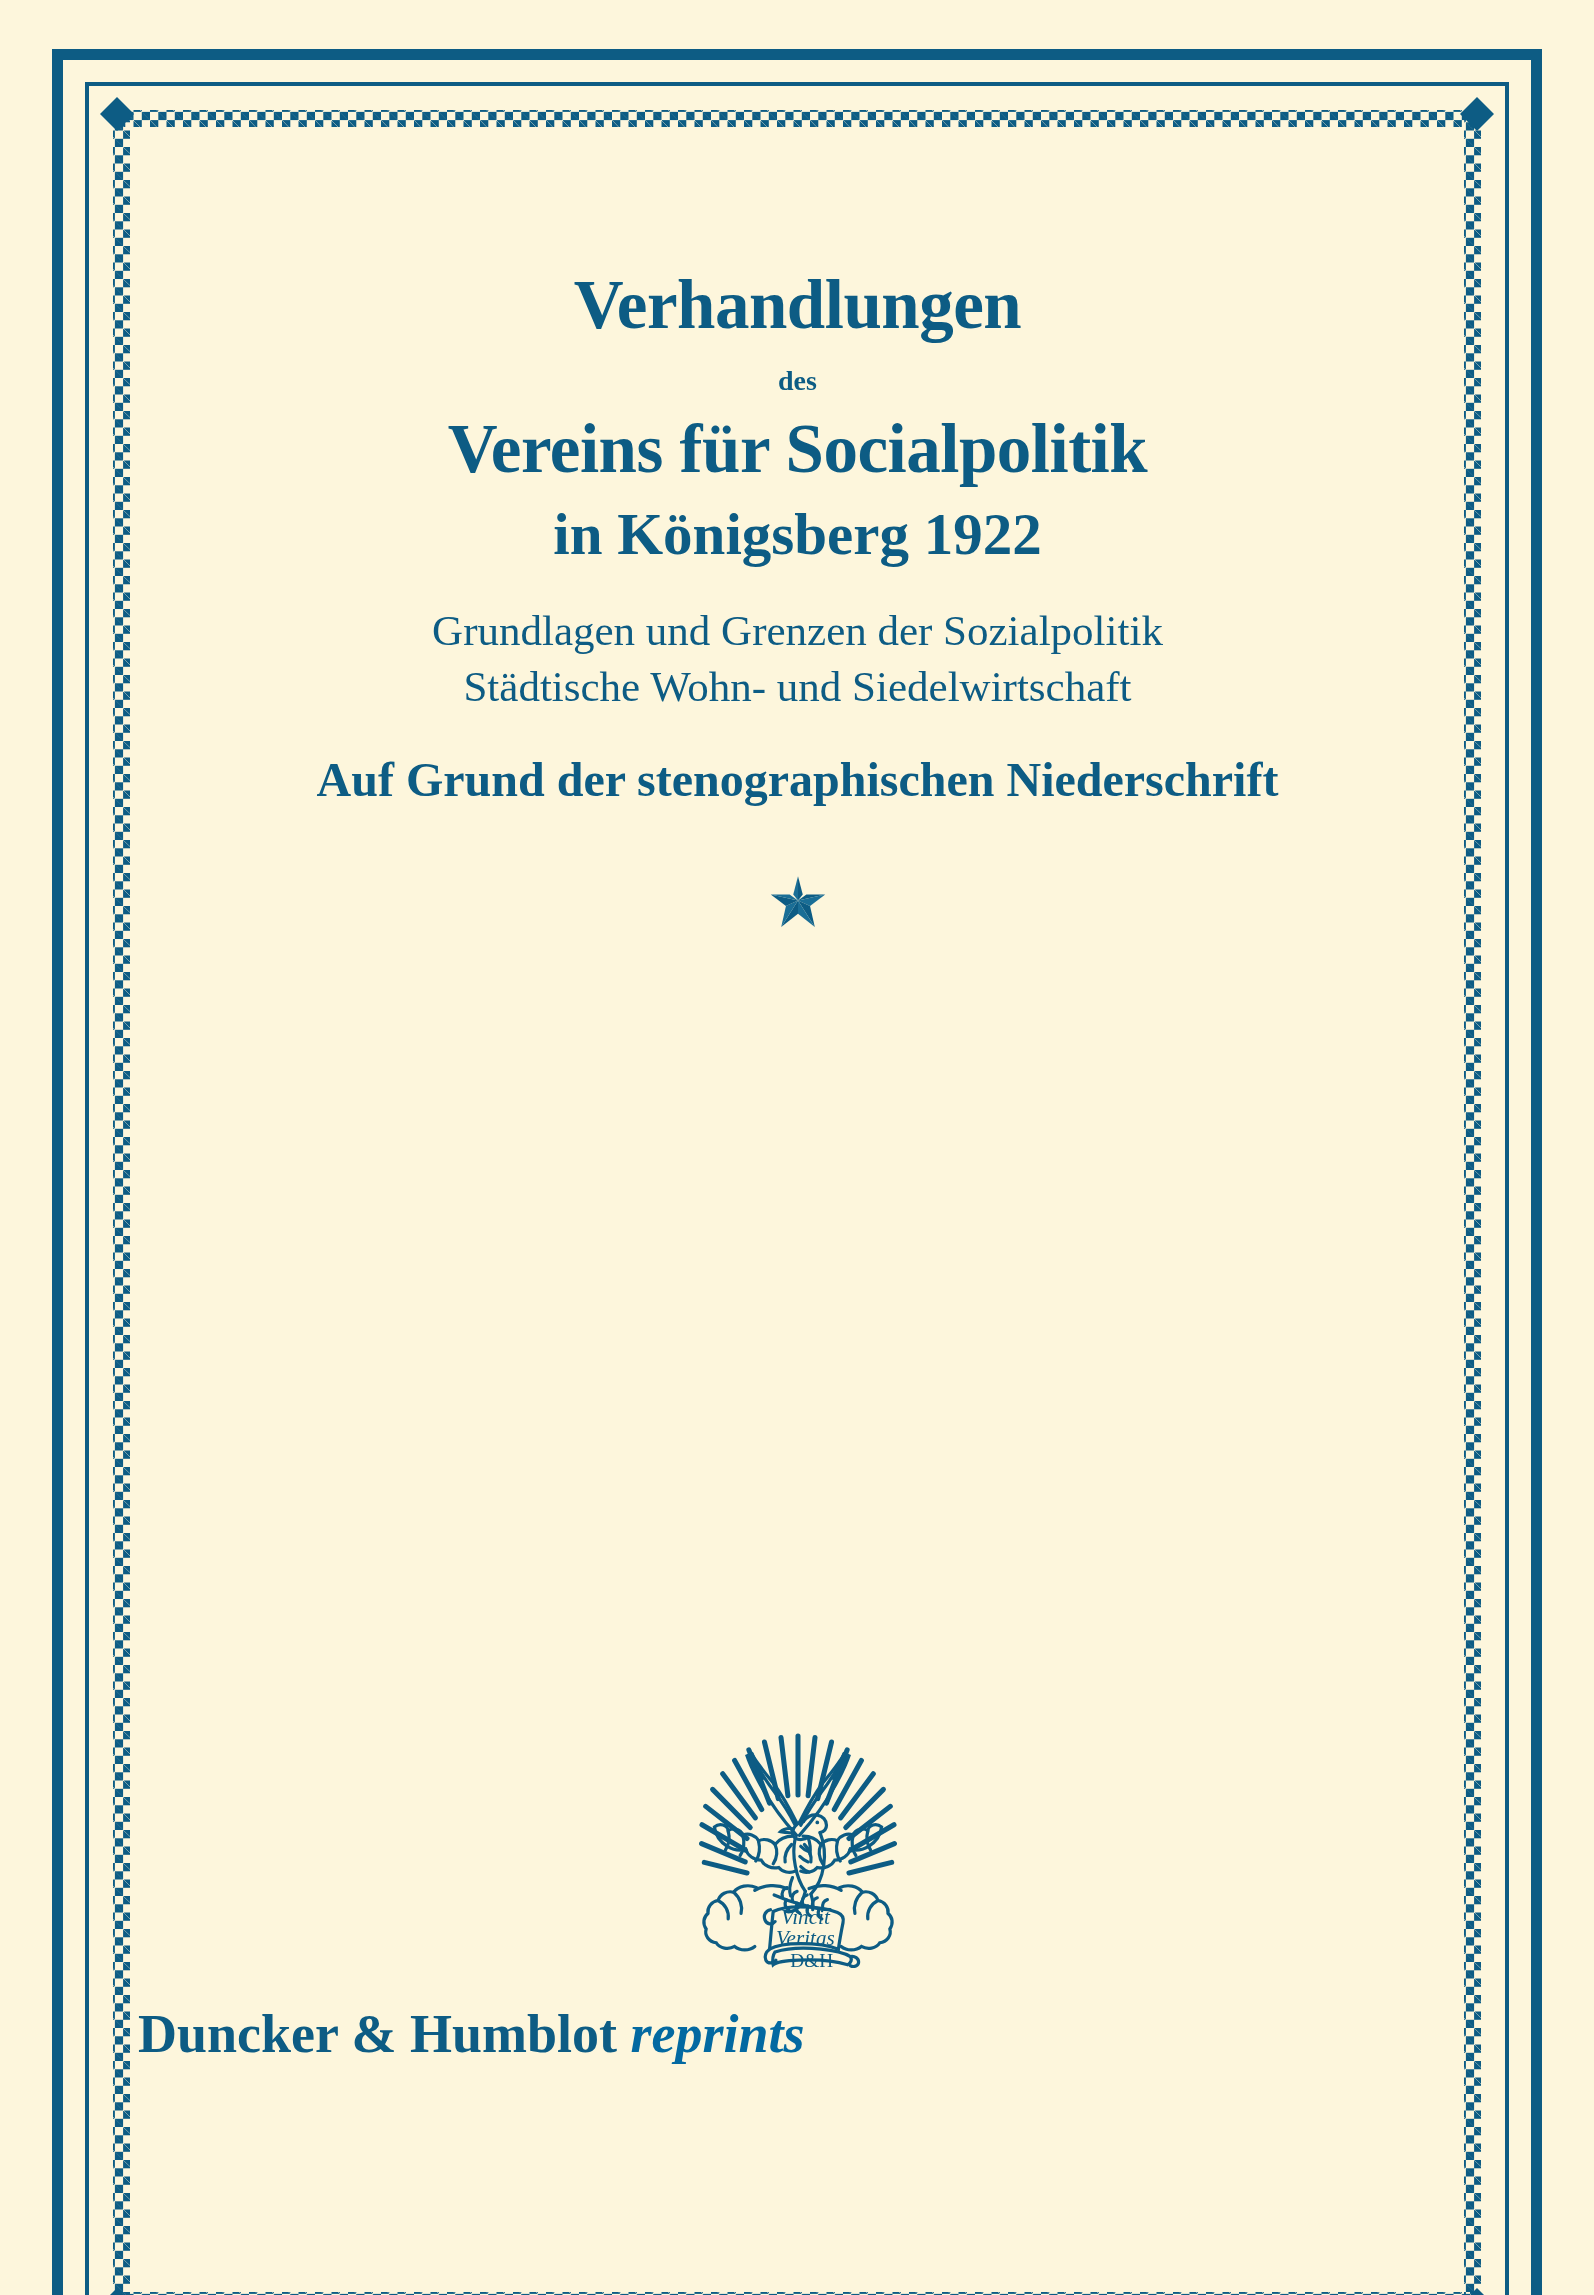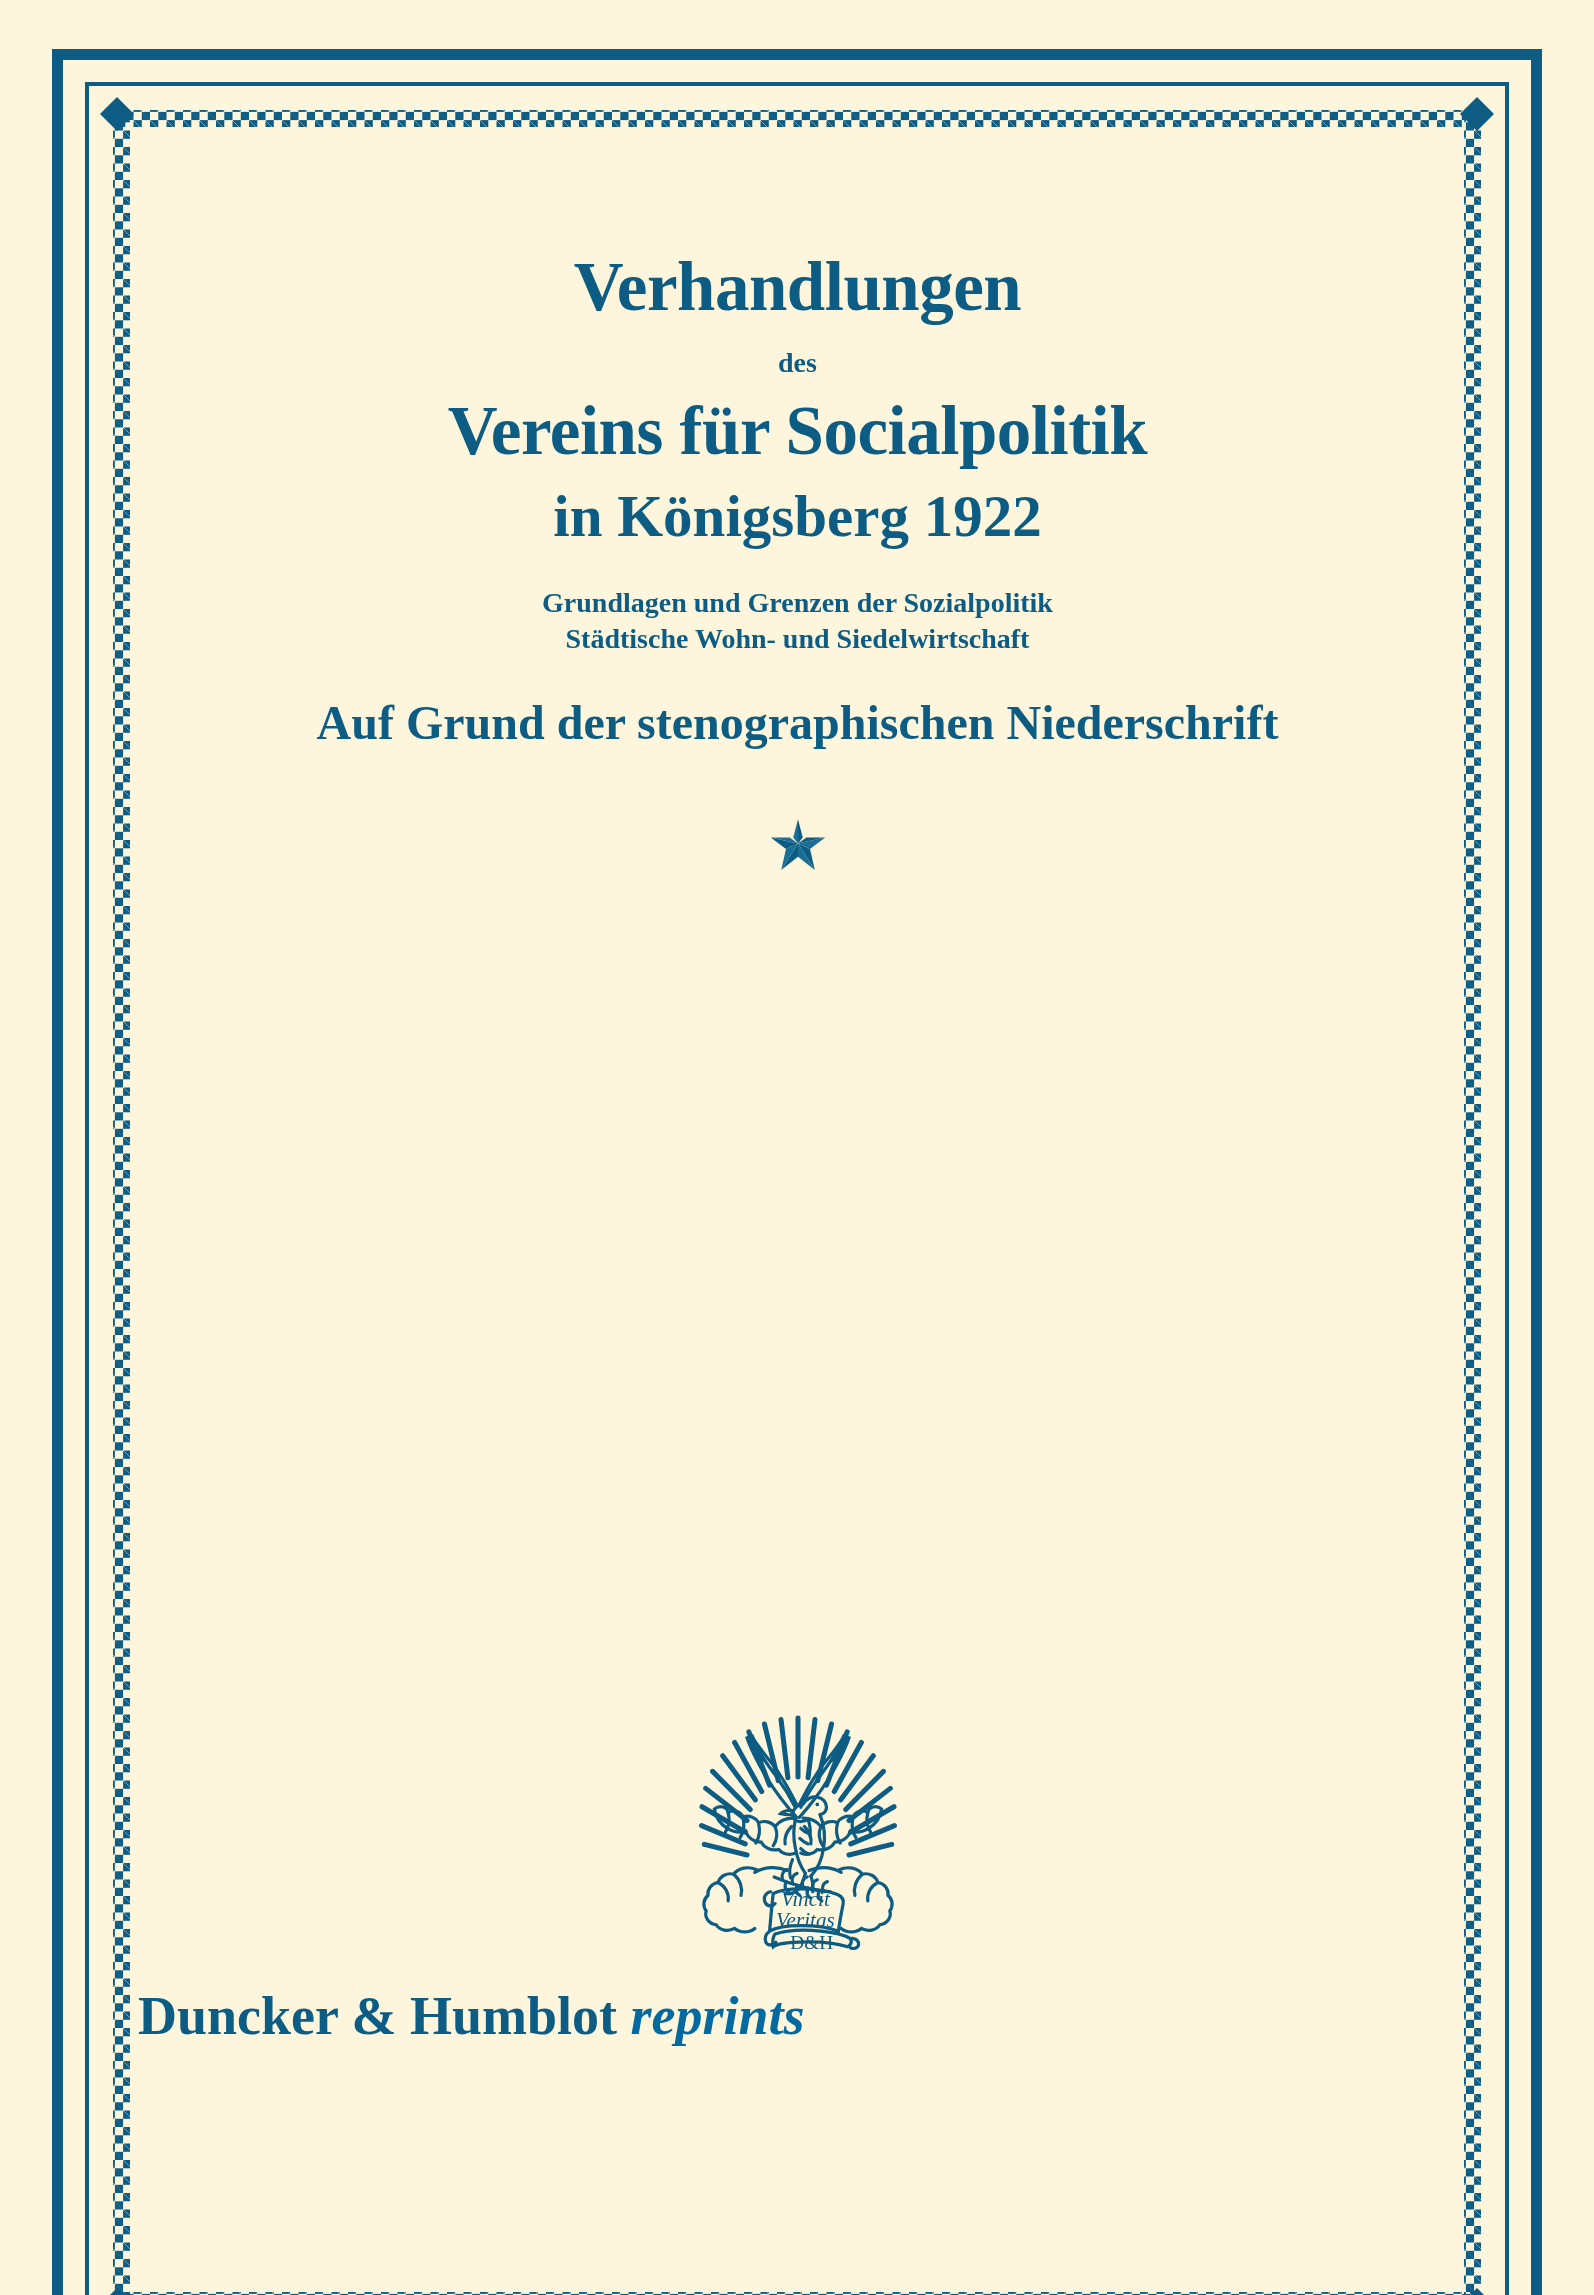--- a/index.html
+++ b/index.html
@@ -91,21 +91,21 @@
   }
   .deco-corner.tl { left: -12px;  top: -12px; }
   .deco-corner.tr { right: -12px; top: -12px; }
   .deco-corner.bl { left: -12px;  bottom: -12px; }
   .deco-corner.br { right: -12px; bottom: -12px; }
 
   
   .content {
     position: absolute;
     left: 138px;
-    top: 120px;
+    top: 138px;
     width: 1319px;
     text-align: center;
     color: #0d5c84;
   }
 
   .t-main {
     font-size: 69px;
     font-weight: bold;
     line-height: 1.0;
     letter-spacing: -0.5px;
@@ -128,22 +128,22 @@
     font-size: 59px;
     font-weight: bold;
     line-height: 1.0;
     margin-top: 21px;
   }
 
   .topics {
     margin-top: 39px;
   }
   .topic-line {
-    font-size: 28px;
-    font-weight: bold;
+    font-size: 43px;
+    font-weight: normal;
     line-height: 1.30;
   }
 
   .editorial {
     margin-top: 33px;
   }
   .editorial-line {
     font-size: 48px;
     font-weight: bold;
     line-height: 1.32;

